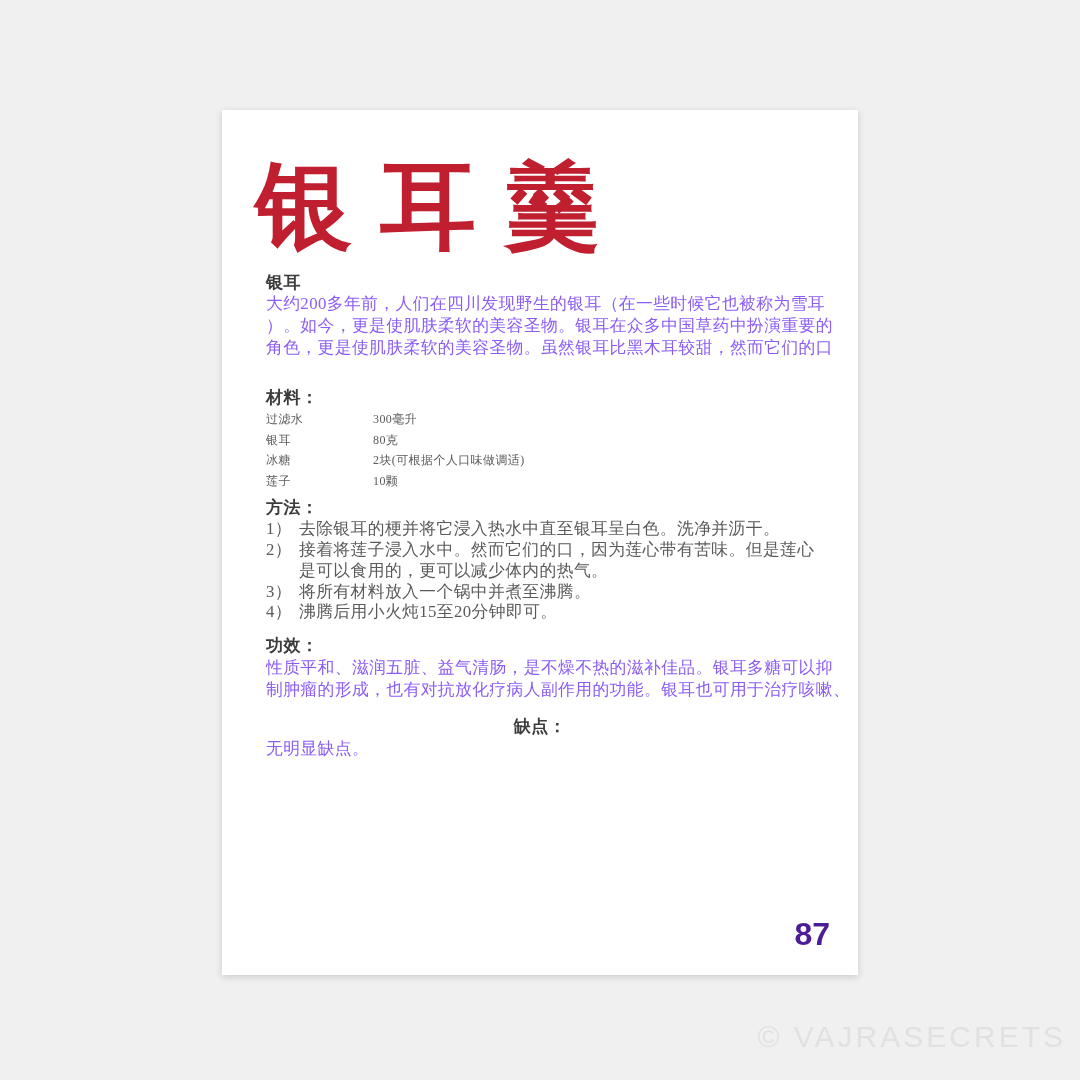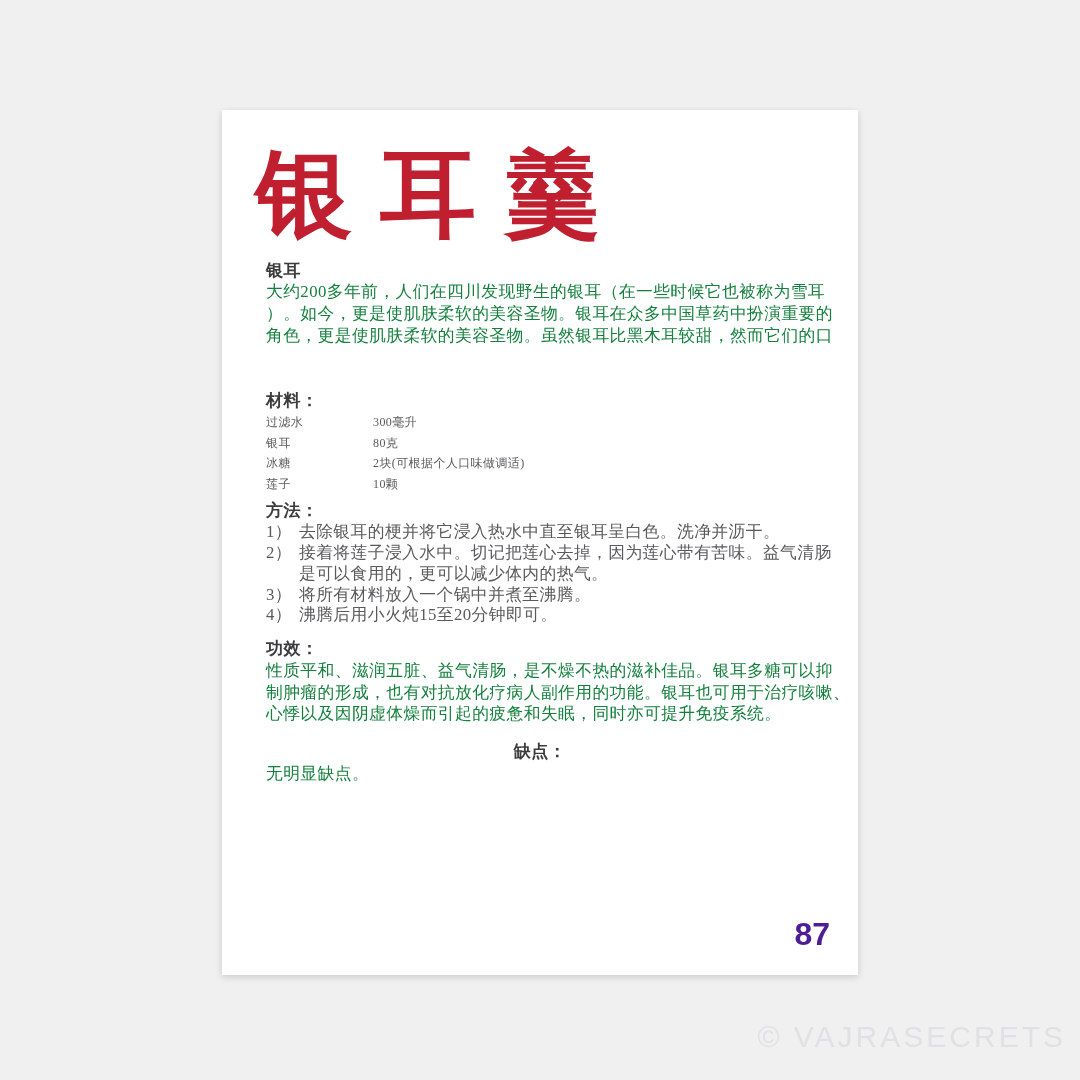--- a/index.html
+++ b/index.html
@@ -12,21 +12,21 @@
   }
   .sheet {
     position:absolute;
     left:222px; top:110px;
     width:636px; height:865px;
     background:#ffffff;
     box-shadow:0 2px 7px rgba(0,0,0,0.16);
   }
   .content {
     position:absolute;
-    left:44px; top:4px;
+    left:44px; top:16px;
     width:548px;
   }
   .title {
     padding-top:28px;
     margin-left:-10px;
     font-size:96px;
     line-height:1.1;
     font-weight:bold;
     color:#c01f30;
     letter-spacing:28px;
@@ -34,27 +34,27 @@
   }
   .sec-heading {
     font-size:17px;
     font-weight:bold;
     color:#3c3c3e;
     line-height:21.7px;
     letter-spacing:0.5px;
   }
   .body-line {
     font-size:16.8px;
-    color:#15803d;
+    color:#8b5cf6;
     line-height:21.7px;
     letter-spacing:0.4px;
     white-space:nowrap;
   }
   .mt-intro      { margin-top:12px; }
-  .mt-ingredients{ margin-top:44px; }
+  .mt-ingredients{ margin-top:29px; }
   .mt-method     { margin-top:6px; }
   .mt-benefits   { margin-top:12px; }
   .mt-drawbacks  { margin-top:16px;text-align:center; }
   .ing-row {
     display:flex;
     font-size:12px;
     color:#595a5c;
     line-height:20.6px;
     letter-spacing:0.4px;
     white-space:nowrap;
@@ -123,41 +123,40 @@
     <div class="sec-heading mt-method">方法：</div>
     <div class="step">
       <span class="step-num">1）</span>
       <span class="step-body">
           <span class="step-line">去除银耳的梗并将它浸入热水中直至银耳呈白色。洗净并沥干。</span>
         </span>
     </div>
     <div class="step">
       <span class="step-num">2）</span>
       <span class="step-body">
-        <span class="step-line">接着将莲子浸入水中。切记把莲心去掉，因为莲心带有苦味。益气清肠</span>
+        <span class="step-line">接着将莲子浸入水中。然而它们的口，因为莲心带有苦味。但是莲心</span>
         <span class="step-line">是可以食用的，更可以减少体内的热气。</span>
       </span>
     </div>
     <div class="step">
       <span class="step-num">3）</span>
       <span class="step-body">
           <span class="step-line">将所有材料放入一个锅中并煮至沸腾。</span>
         </span>
     </div>
     <div class="step">
       <span class="step-num">4）</span>
       <span class="step-body">
           <span class="step-line">沸腾后用小火炖15至20分钟即可。</span>
         </span>
     </div>
 
     <div class="sec-heading mt-benefits">功效：</div>
     <div class="body-line">性质平和、滋润五脏、益气清肠，是不燥不热的滋补佳品。银耳多糖可以抑</div>
     <div class="body-line">制肿瘤的形成，也有对抗放化疗病人副作用的功能。银耳也可用于治疗咳嗽、</div>
-    <div class="body-line">心悸以及因阴虚体燥而引起的疲惫和失眠，同时亦可提升免疫系统。</div>
 
     <div class="sec-heading mt-drawbacks">缺点：</div>
     <div class="body-line">无明显缺点。</div>
 
   </div>
 
   <div class="page-number">87</div>
 </div>
 
 <div class="watermark">© VAJRASECRETS</div>

